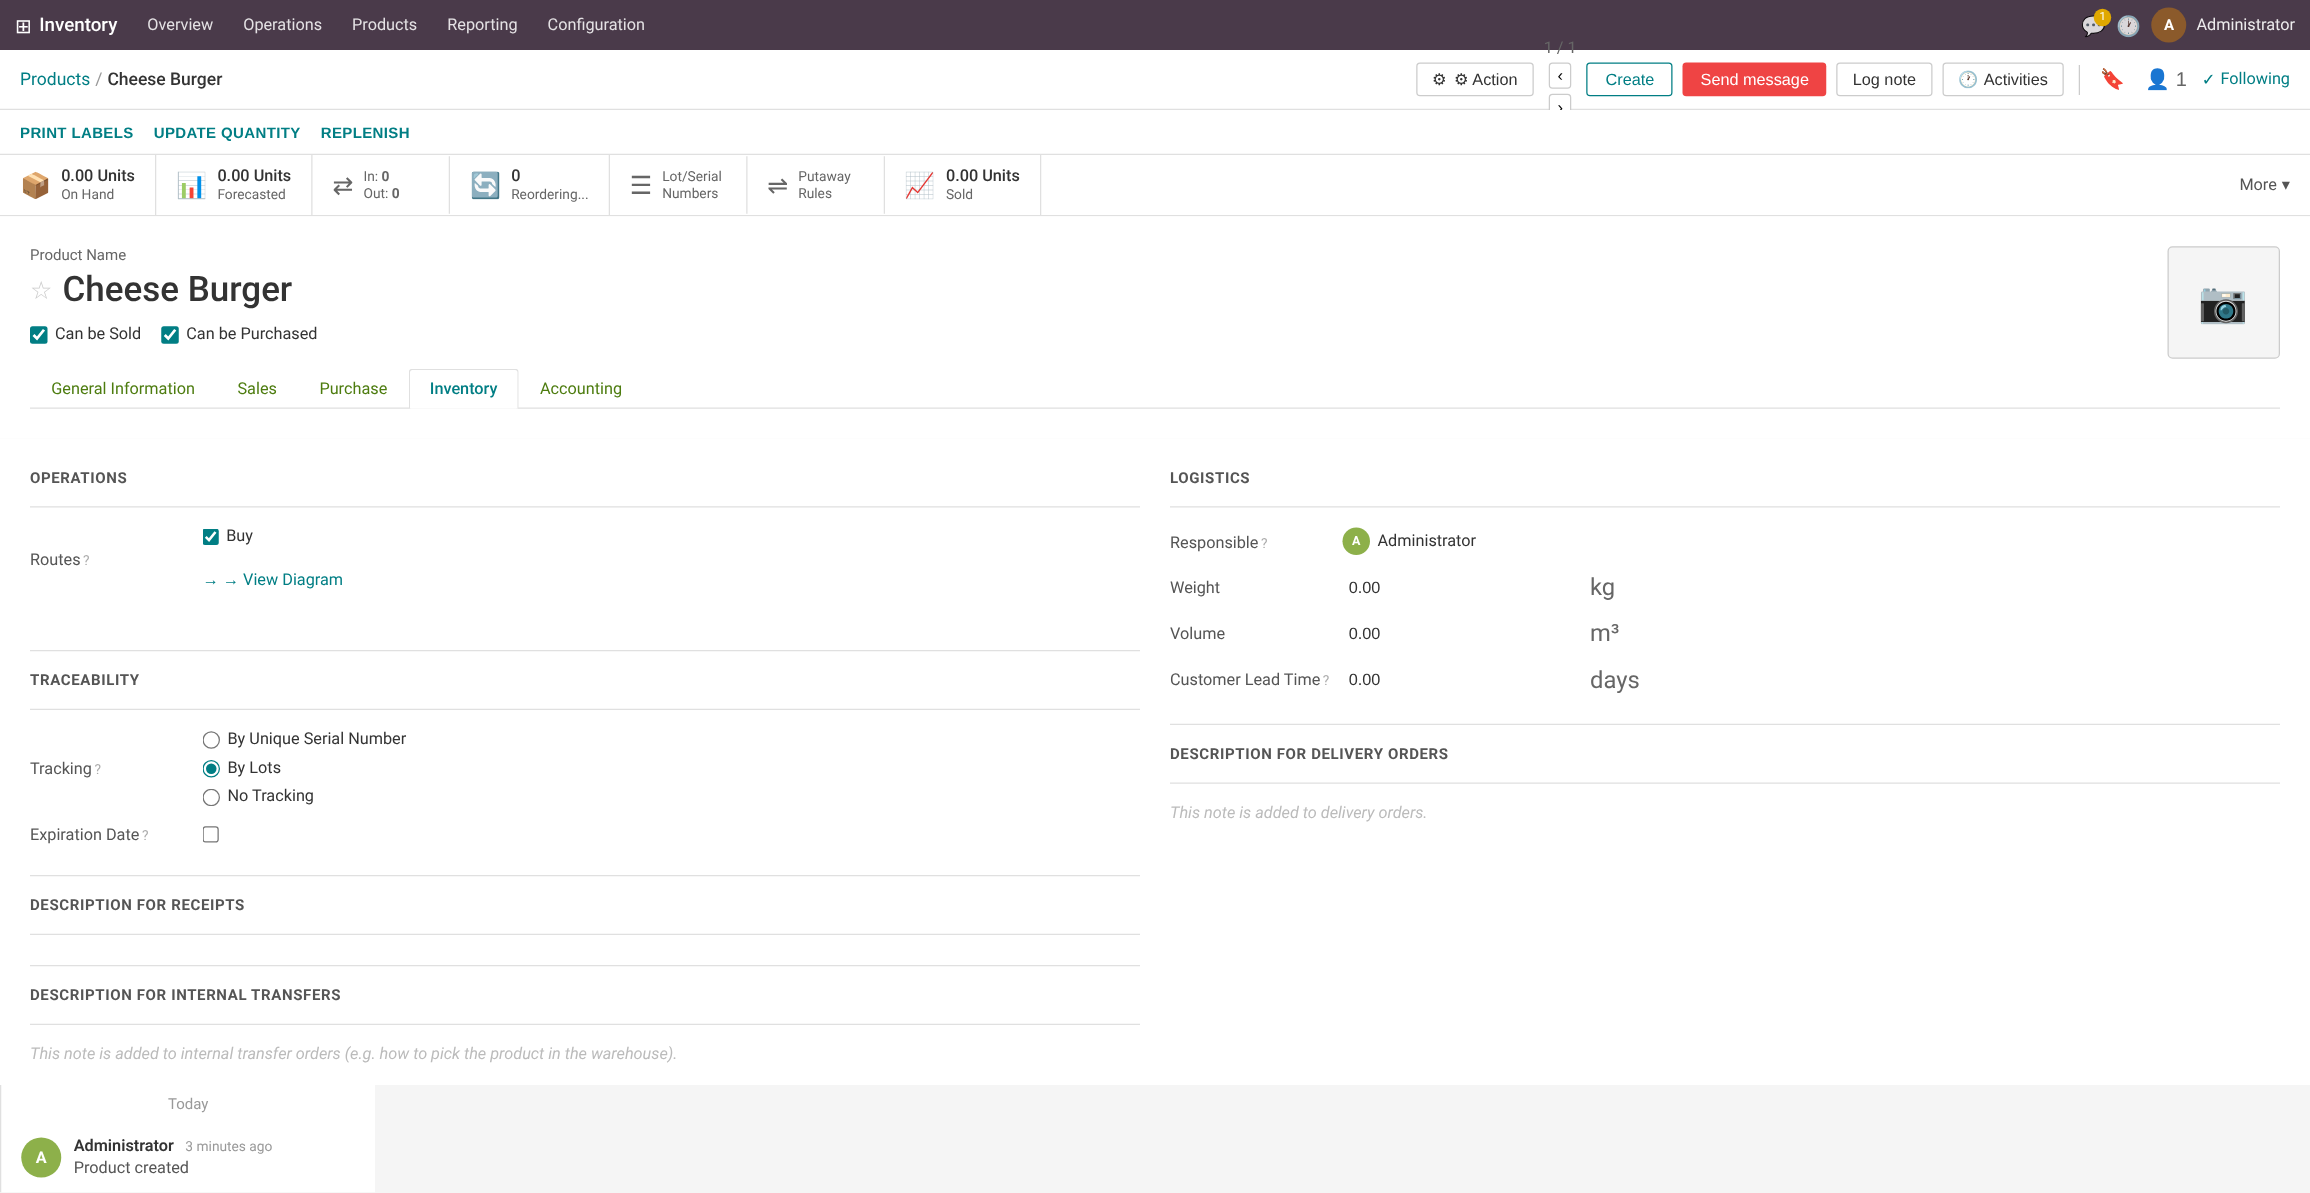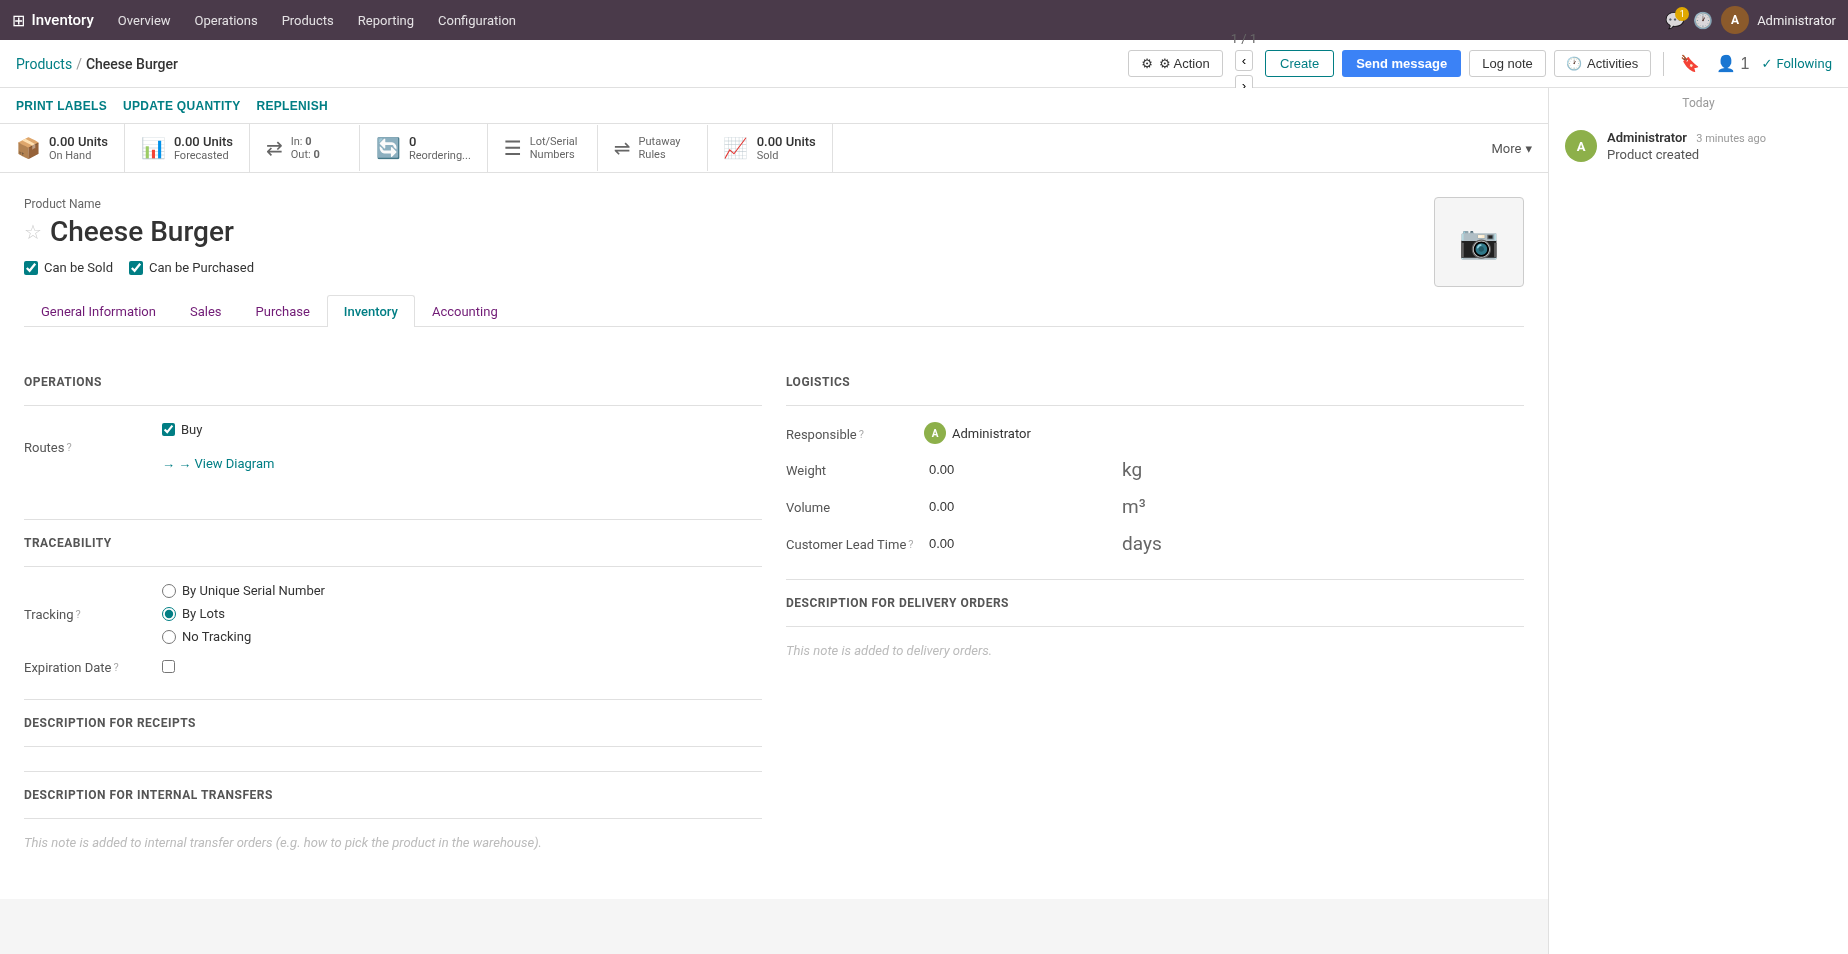--- a/index.html
+++ b/index.html
@@ -59,37 +59,37 @@
       padding: 5px 12px; border-radius: 3px; cursor: pointer; font-size: 13px;
       display: flex; align-items: center; gap: 4px;
     }
     .nav-controls { display: flex; align-items: center; gap: 4px; font-size: 13px; color: #666; flex-direction: column; }
     .nav-arrow { cursor: pointer; padding: 2px 6px; border: 1px solid #ccc; border-radius: 3px; background: #fff; }
     .create-btn {
       border: 1px solid #017e84; background: #fff; color: #017e84;
       padding: 5px 14px; border-radius: 3px; cursor: pointer; font-size: 13px;
     }
     .send-msg-btn {
-      background: #3b82f6; color: #fff; border: none;
-      padding: 6px 14px; border-radius: 3px; cursor: pointer; font-size: 13px; font-weight: 700;
+      background: #ef4444; color: #fff; border: none;
+      padding: 6px 14px; border-radius: 3px; cursor: pointer; font-size: 13px; font-weight: 400;
     }
     .log-note-btn {
       background: #fff; color: #333; border: 1px solid #ccc;
       padding: 5px 12px; border-radius: 3px; cursor: pointer; font-size: 13px;
     }
     .activities-btn {
       background: #fff; color: #333; border: 1px solid #ccc;
       padding: 5px 12px; border-radius: 3px; cursor: pointer; font-size: 13px;
       display: flex; align-items: center; gap: 4px;
     }
     .icon-btn { background: none; border: none; cursor: pointer; color: #666; font-size: 16px; padding: 4px; }
     .follow-btn { color: #017e84; font-size: 13px; cursor: pointer; display: flex; align-items: center; gap: 4px; }
 
     
-    .main-layout { display: flex; height: calc(100vh - 88px); }
+    .main-layout { display: flex; height: calc(100vh - 88px); flex-direction: column; }
     .content-area { flex: 1; overflow-y: auto; background: #f5f5f5; }
     .sidebar-panel { width: 300px; background: #fff; border-left: 1px solid #e0e0e0; overflow-y: auto; flex-shrink: 0; }
 
     
     .action-bar {
       background: #fff;
       border-bottom: 1px solid #e0e0e0;
       padding: 0 16px;
       height: 36px;
       display: flex; align-items: center; gap: 16px;
@@ -134,21 +134,21 @@
       width: 90px; height: 90px; border: 1px solid #ccc; border-radius: 4px;
       display: flex; align-items: center; justify-content: center; color: #bbb; font-size: 28px;
       background: #f5f5f5; cursor: pointer;
     }
     .product-header { display: flex; justify-content: space-between; align-items: flex-start; }
     .product-header-left { flex: 1; }
 
     
     .tabs { display: flex; border-bottom: 1px solid #e0e0e0; margin-bottom: 0; }
     .tab {
-      padding: 8px 16px; cursor: pointer; font-size: 13px; color: #701a75;
+      padding: 8px 16px; cursor: pointer; font-size: 13px; color: #4d7c0f;
       border: 1px solid transparent; border-bottom: none; margin-bottom: -1px;
       border-radius: 3px 3px 0 0;
     }
     .tab.active { background: #fff; border-color: #e0e0e0; border-bottom-color: #fff; color: #017e84; font-weight: 500; }
 
     
     .tab-content { padding: 24px; background: #fff; }
     .section-divider { border: none; border-top: 1px solid #e0e0e0; margin: 16px 0; }
     .section-title { font-size: 12px; font-weight: 700; color: #555; text-transform: uppercase; letter-spacing: 0.5px; margin-bottom: 16px; }
 

